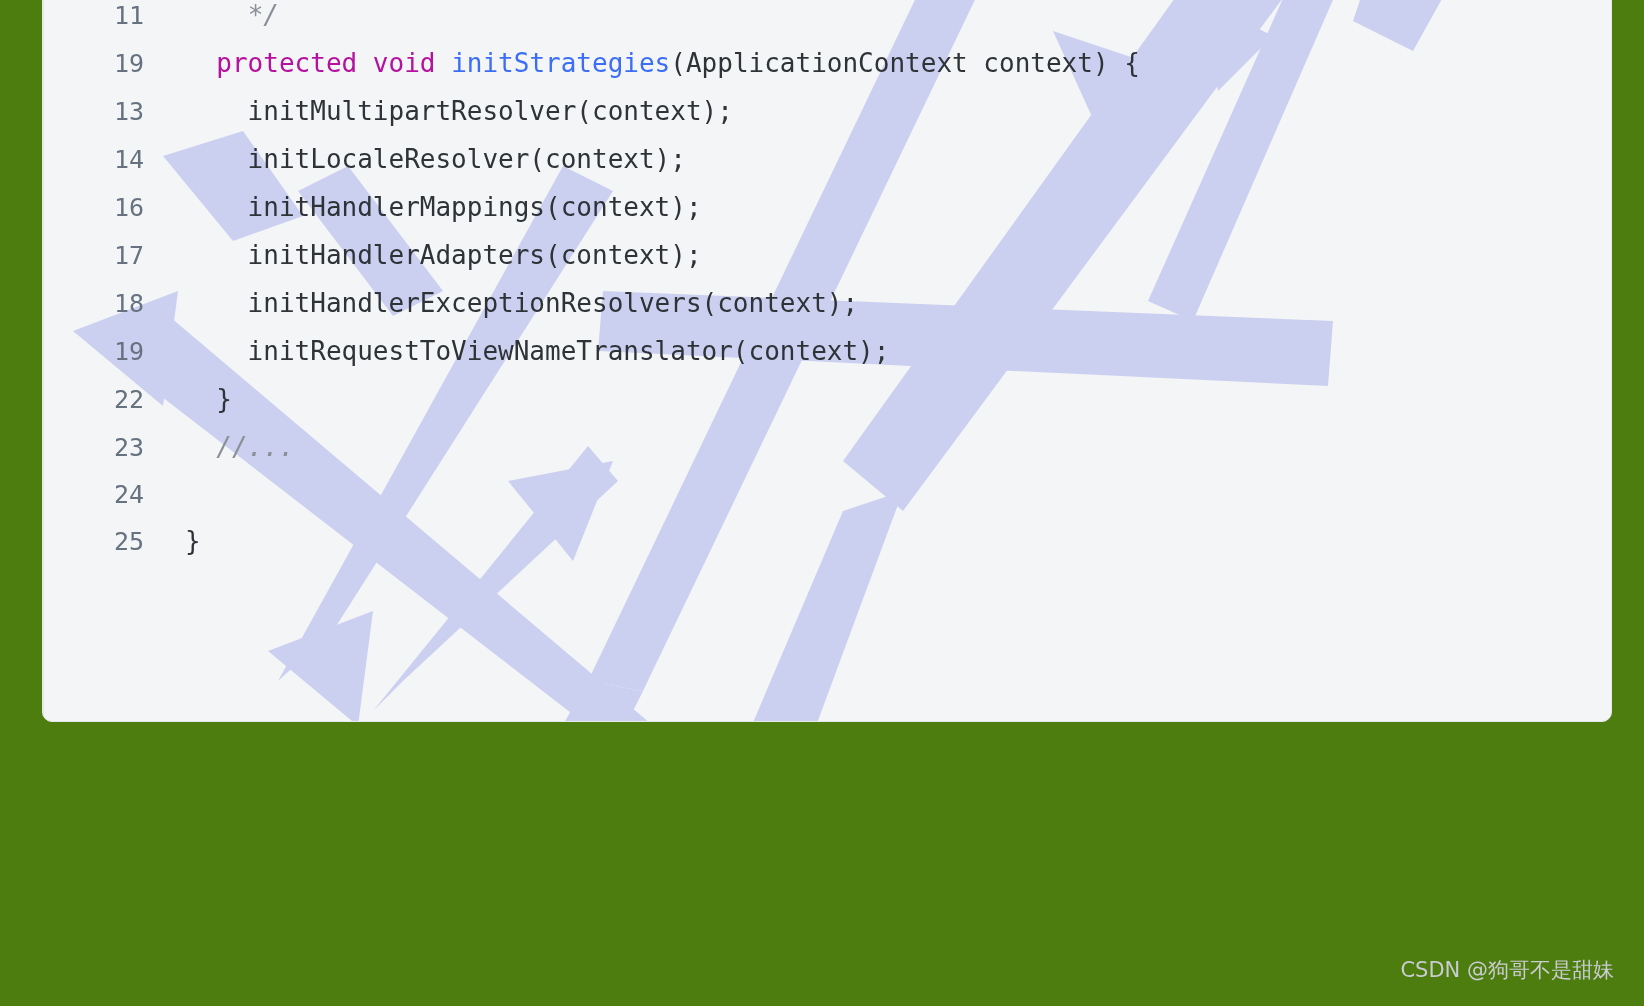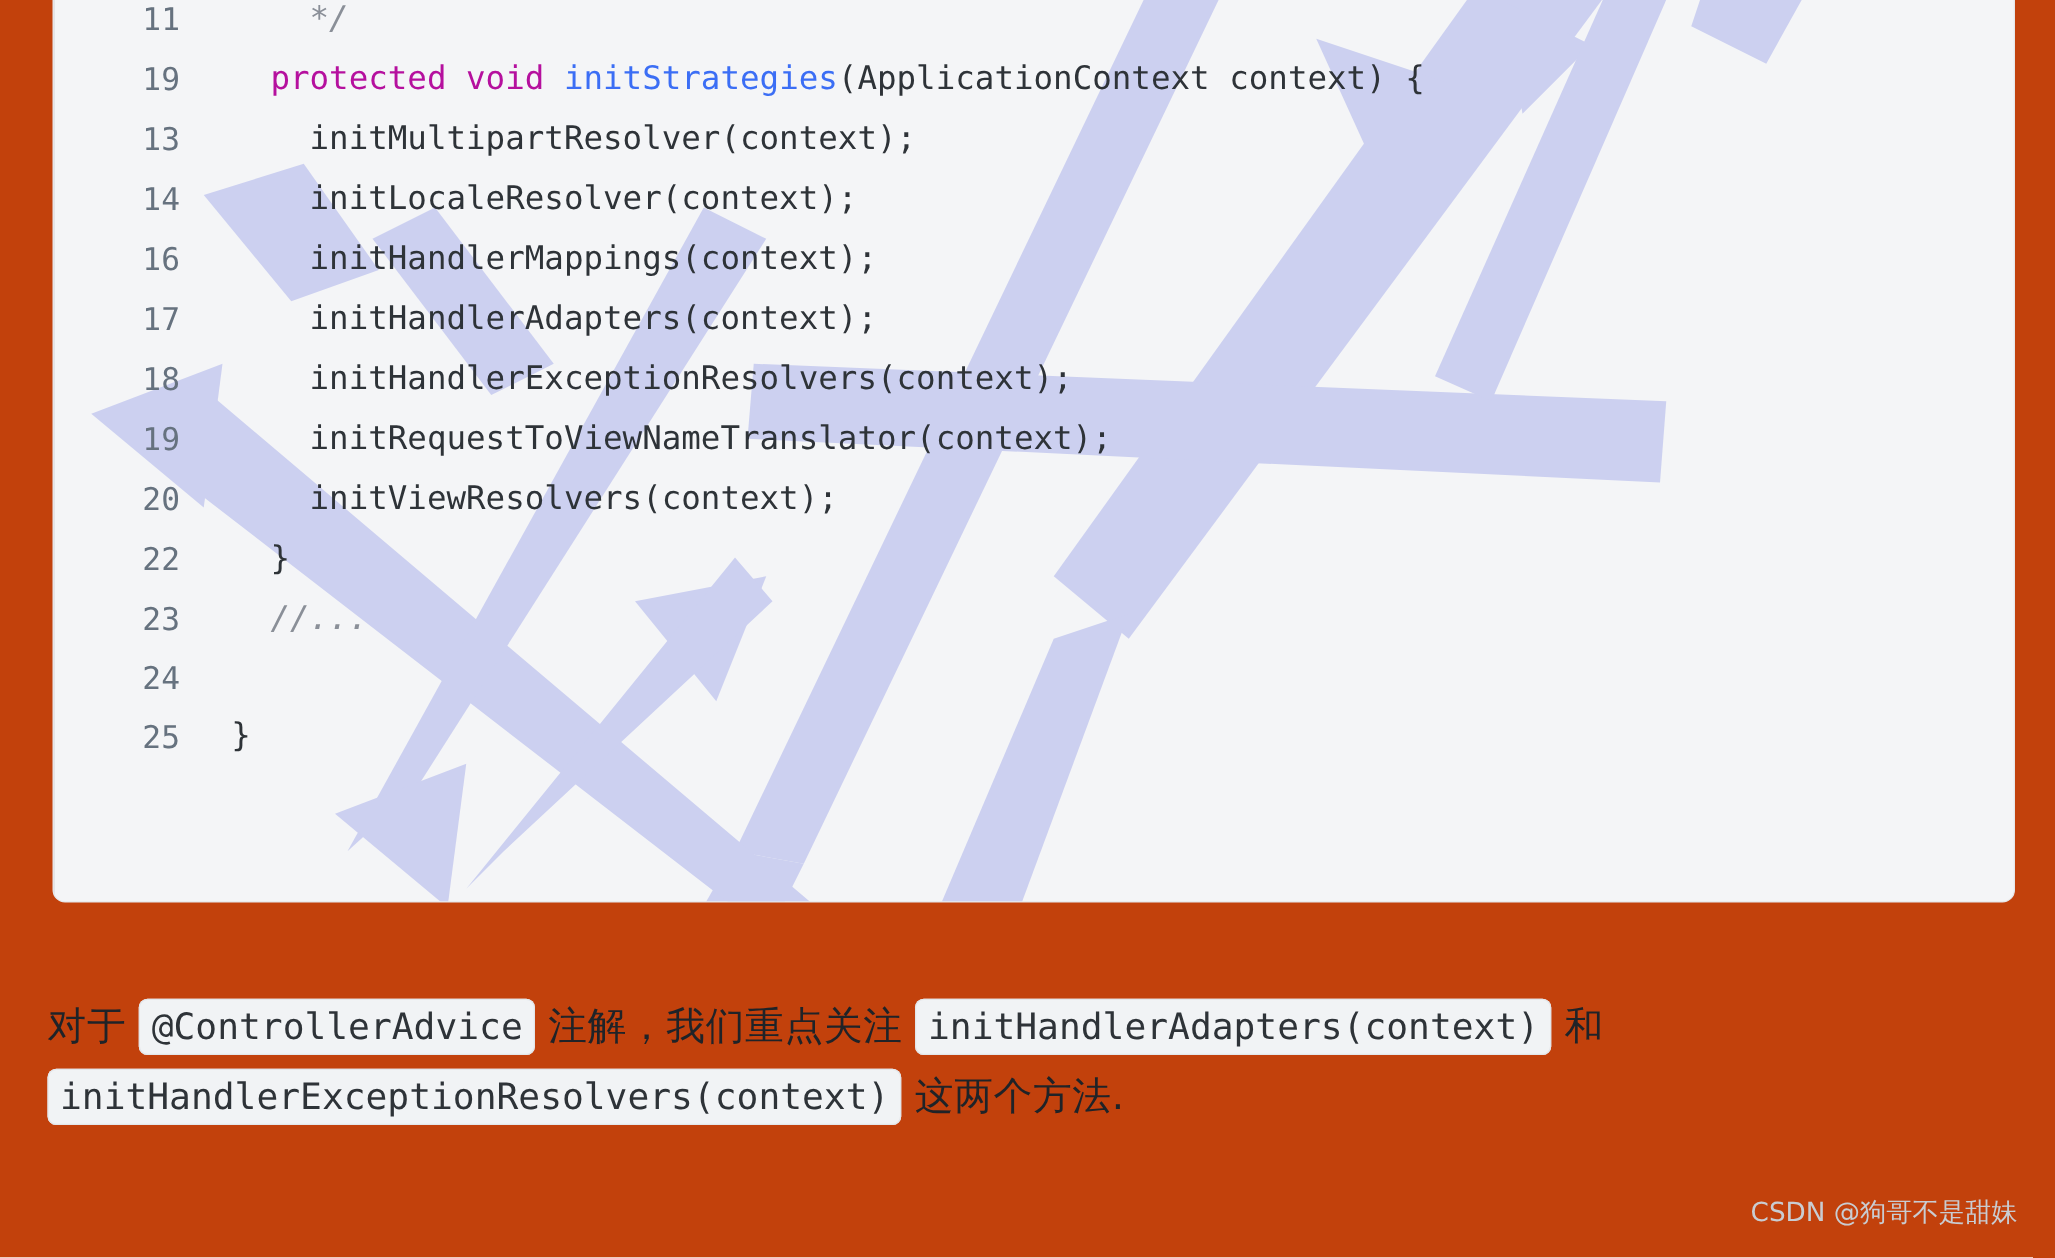--- a/index.html
+++ b/index.html
@@ -12,21 +12,21 @@
     height: 1006px;
     overflow: hidden;
     font-family: "Liberation Sans", "DejaVu Sans", sans-serif;
     position: relative;
   }
 
   
   .page {
     position: absolute;
     inset: 0;
-    background: #c2410c;
+    background: #4d7c0f;
   }
 
   
   .code-block {
     position: absolute;
     left: 42px;
     top: -48px;
     width: 1570px;
     height: 770px;
     background: #f4f5f7;
@@ -228,25 +228,20 @@
               <td class="ln">18</td>
               <td class="ln-sep"></td>
               <td class="cd"><span class="tok-pl">    initHandlerExceptionResolvers(context);</span></td>
             </tr>
             <tr>
               <td class="ln">19</td>
               <td class="ln-sep"></td>
               <td class="cd"><span class="tok-pl">    initRequestToViewNameTranslator(context);</span></td>
             </tr>
             <tr>
-              <td class="ln">20</td>
-              <td class="ln-sep"></td>
-              <td class="cd"><span class="tok-pl">    initViewResolvers(context);</span></td>
-            </tr>
-            <tr>
               <td class="ln">22</td>
               <td class="ln-sep"></td>
               <td class="cd"><span class="tok-pl">  }</span></td>
             </tr>
             <tr>
               <td class="ln">23</td>
               <td class="ln-sep"></td>
               <td class="cd"><span class="tok-pl">  </span><span class="tok-cmt">//...</span></td>
             </tr>
             <tr>
@@ -258,17 +253,16 @@
               <td class="ln">25</td>
               <td class="ln-sep"></td>
               <td class="cd"><span class="tok-pl">}</span></td>
             </tr>
           </tbody>
       </table>
 
     </div>
   </div>
 
-  <p class="para" id="paragraph"><span>对于 </span><span class="inline-code">@ControllerAdvice</span><span> 注解，我们重点关注 </span><span class="inline-code">initHandlerAdapters(context)</span><span> 和 </span><span class="inline-code">initHandlerExceptionResolvers(context)</span><span> 这两个方法.</span></p>
 
   <div class="csdn">CSDN @狗哥不是甜妹</div>
 
 </div>
 
 </body></html>

